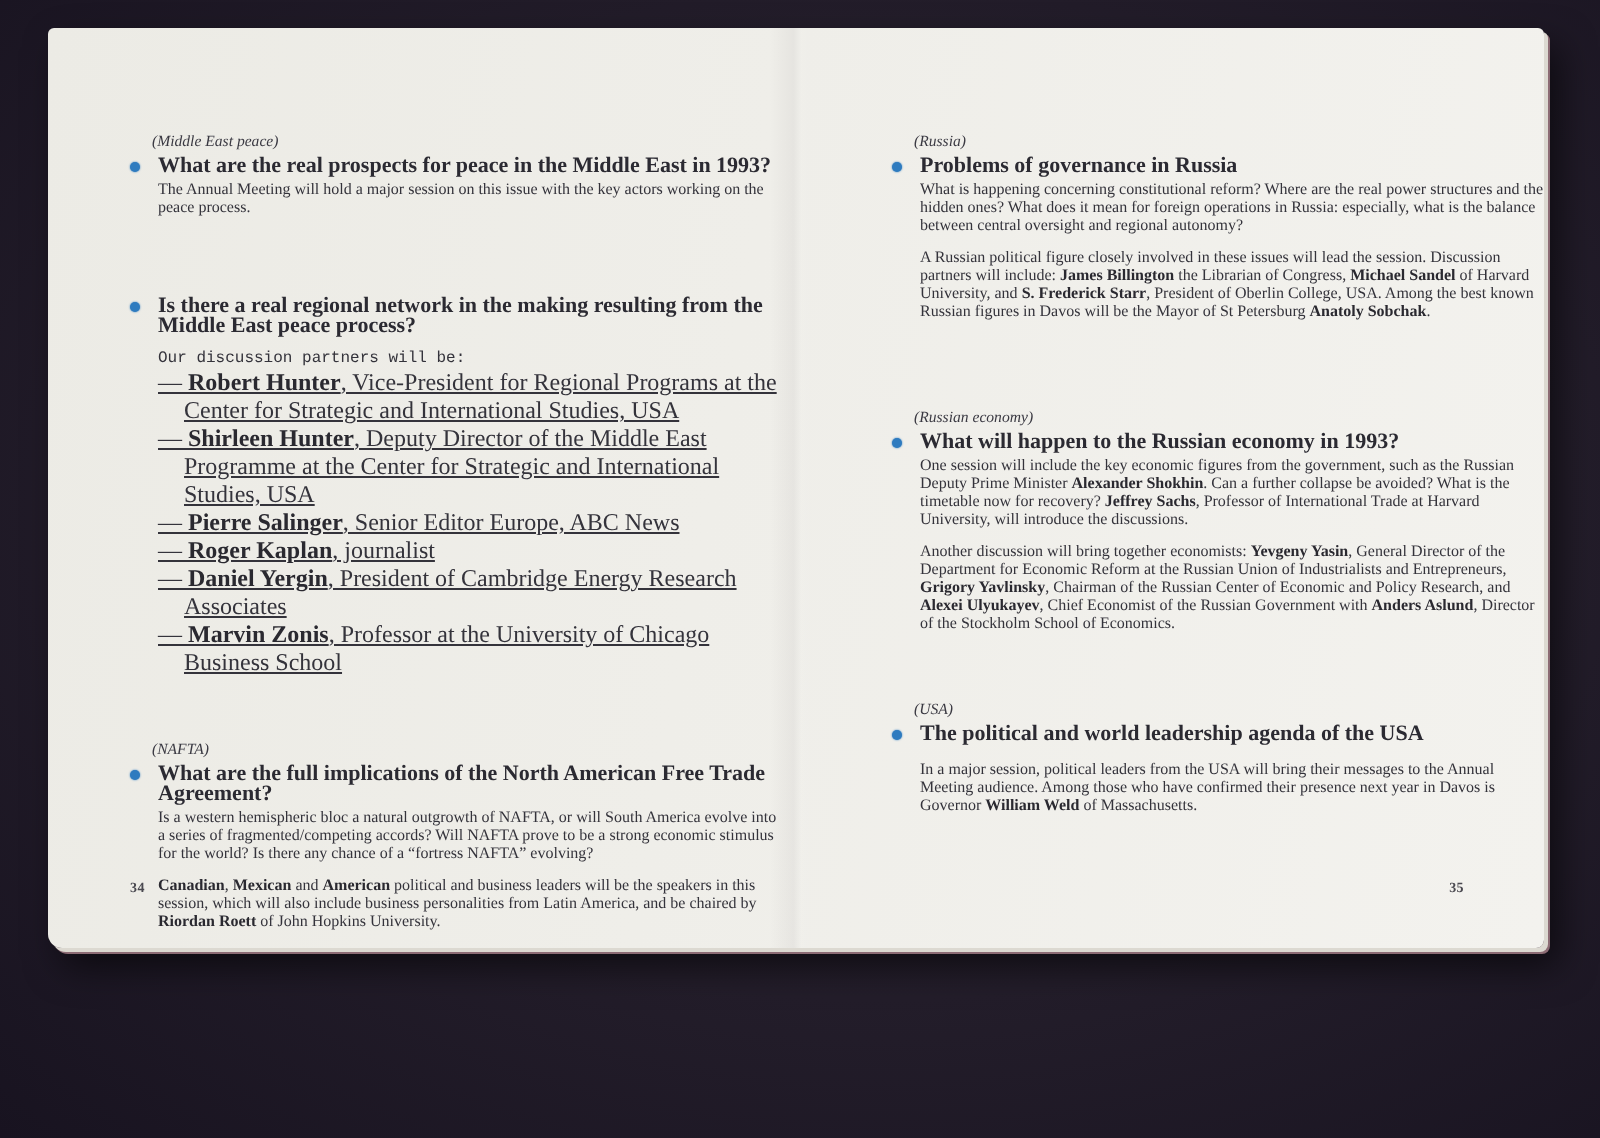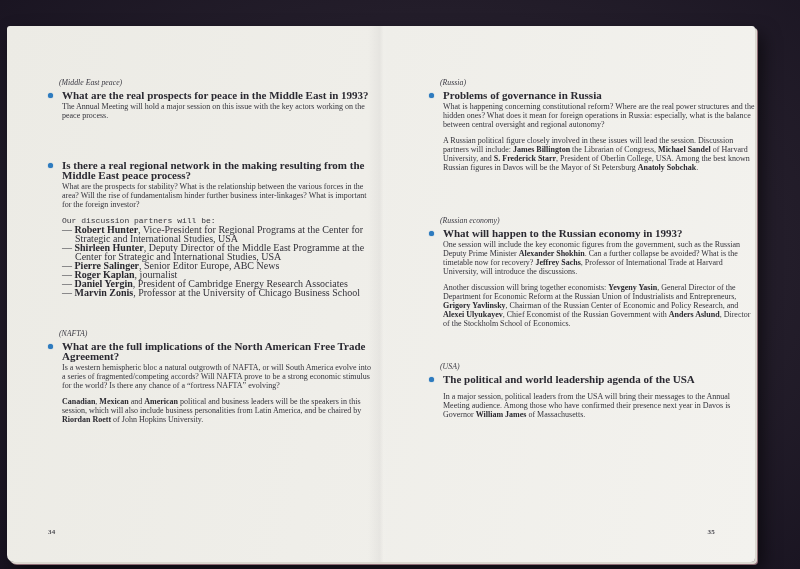--- a/index.html
+++ b/index.html
@@ -2,25 +2,24 @@
 <html><head>
 <meta charset="utf-8">
 <style>
   html,body{margin:0;padding:0;}
   body{
     width:800px;height:569px;position:relative;overflow:hidden;
     background:radial-gradient(ellipse at 55% 45%, #2b2433 0%, #231d2a 55%, #181320 100%);
     font-family:"Liberation Serif","DejaVu Serif",serif;
   }
   .paper{
-    position:absolute;left:7px;top:14px;width:748px;height:536px;
+    position:absolute;left:24px;top:14px;width:748px;height:460px;
     background:linear-gradient(100deg,#ecebe5 0%,#efeee9 45%,#f3f2ee 100%);
     border-radius:3px 3px 4px 7px;
     box-shadow:2px 2px 0 #dcd9d1, 3px 3px 0 #8c6b74, 7px 9px 18px rgba(0,0,0,0.6);
-    margin-top:12px;
   }
   .fold{
     position:absolute;left:48.2%;top:0;width:26px;height:100%;
     background:linear-gradient(90deg,rgba(0,0,0,0) 0%,rgba(60,50,60,0.05) 45%,rgba(255,255,255,0.04) 60%,rgba(0,0,0,0) 100%);
     pointer-events:none;
   }
   .col{position:absolute;top:0;color:#34333b;}
   .col-left{left:55px;width:314px;}
   .col-right{left:436px;width:313px;}
   .col-inner{padding-top:52px;}
@@ -35,21 +34,21 @@
   .heading{
     margin:0 0 2px 0;font-size:11px;line-height:10px;font-weight:bold;color:#2b2a32;position:relative;
   }
   .bullet{
     position:absolute;left:-14px;top:2.5px;width:5px;height:5px;border-radius:50%;
     background:#2e7bbf;box-shadow:0 0 1px #2e7bbf;
   }
   .body{margin:0;font-size:8px;line-height:9px;color:#34333b;}
   .body + .body{margin-top:7px;}
   .partners-intro{margin-top:7px;font-family:Liberation Mono, monospace;}
-  .partner{margin:0;font-size:10px;line-height:9px;padding-left:13px;text-indent:-13px;}
+  .partner{margin:0;font-size:12px;line-height:14px;padding-left:13px;text-indent:-13px;text-decoration:underline;}
   .space-before-body{margin-top:8px;}
   .b{font-weight:bold;color:#2a2930;}
   .page-number{
     position:absolute;bottom:26px;font-size:7px;color:#4a4950;font-weight:bold;letter-spacing:0.2px;
   }
   .page-number-left{left:41px;}
   .page-number-right{right:40px;text-align:right;}
 </style>
 </head>
 <body>
@@ -67,21 +66,20 @@
           <span>What are the real prospects for peace in the Middle East in 1993?</span>
         </h3>
         <p class="body"><span>The Annual Meeting will hold a major session on this issue with the key actors working on the peace process.</span></p>
       </section>
 
       <section class="topic mt-a">
         <h3 class="heading">
           <span class="bullet"></span>
           <span>Is there a real regional network in the making resulting from the Middle East peace process?</span>
         </h3>
-        <p class="body"><span>What are the prospects for stability? What is the relationship between the various forces in the area? Will the rise of fundamentalism hinder further business inter-linkages? What is important for the foreign investor?</span></p>
         <p class="body partners-intro">Our discussion partners will be:</p>
         <div>
           <p class="partner"><span>— </span><span class="b">Robert Hunter</span><span>, Vice-President for Regional Programs at the Center for Strategic and International Studies, USA</span></p>
           <p class="partner"><span>— </span><span class="b">Shirleen Hunter</span><span>, Deputy Director of the Middle East Programme at the Center for Strategic and International Studies, USA</span></p>
           <p class="partner"><span>— </span><span class="b">Pierre Salinger</span><span>, Senior Editor Europe, ABC News</span></p>
           <p class="partner"><span>— </span><span class="b">Roger Kaplan</span><span>, journalist</span></p>
           <p class="partner"><span>— </span><span class="b">Daniel Yergin</span><span>, President of Cambridge Energy Research Associates</span></p>
           <p class="partner"><span>— </span><span class="b">Marvin Zonis</span><span>, Professor at the University of Chicago Business School</span></p>
         </div>
       </section>
@@ -121,21 +119,21 @@
         <p class="body"><span>One session will include the key economic figures from the government, such as the Russian Deputy Prime Minister </span><span class="b">Alexander Shokhin</span><span>. Can a further collapse be avoided? What is the timetable now for recovery? </span><span class="b">Jeffrey Sachs</span><span>, Professor of International Trade at Harvard University, will introduce the discussions.</span></p>
         <p class="body"><span>Another discussion will bring together economists: </span><span class="b">Yevgeny Yasin</span><span>, General Director of the Department for Economic Reform at the Russian Union of Industrialists and Entrepreneurs, </span><span class="b">Grigory Yavlinsky</span><span>, Chairman of the Russian Center of Economic and Policy Research, and </span><span class="b">Alexei Ulyukayev</span><span>, Chief Economist of the Russian Government with </span><span class="b">Anders Aslund</span><span>, Director of the Stockholm School of Economics.</span></p>
       </section>
 
       <section class="topic mt-d">
         <p class="category">(USA)</p>
         <h3 class="heading">
           <span class="bullet"></span>
           <span>The political and world leadership agenda of the USA</span>
         </h3>
-        <p class="body space-before-body"><span>In a major session, political leaders from the USA will bring their messages to the Annual Meeting audience. Among those who have confirmed their presence next year in Davos is Governor </span><span class="b">William James</span><span> of Massachusetts.</span></p>
+        <p class="body space-before-body"><span>In a major session, political leaders from the USA will bring their messages to the Annual Meeting audience. Among those who have confirmed their presence next year in Davos is Governor </span><span class="b">William Weld</span><span> of Massachusetts.</span></p>
       </section>
 
     </div>
   </div>
 
   <span class="page-number page-number-left">34</span>
   <span class="page-number page-number-right">35</span>
 </div>
 
 </body></html>

